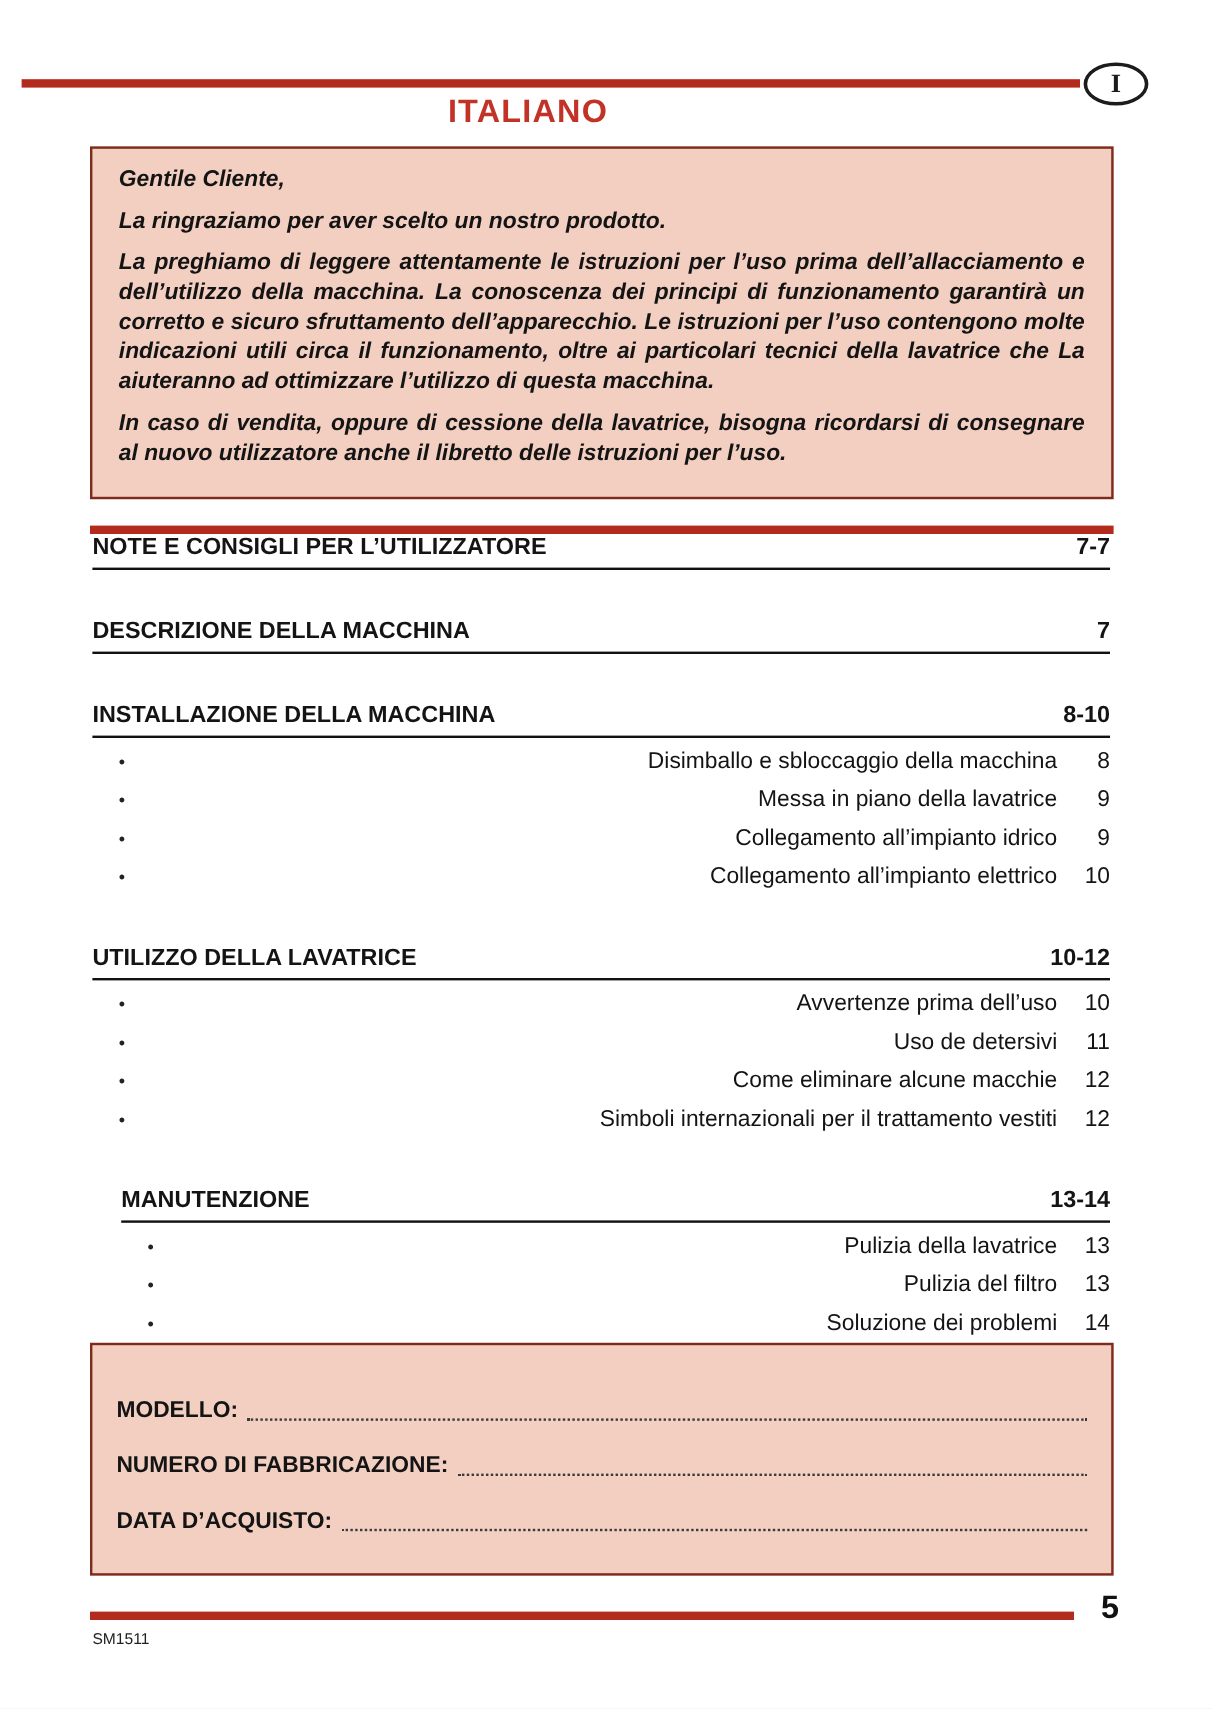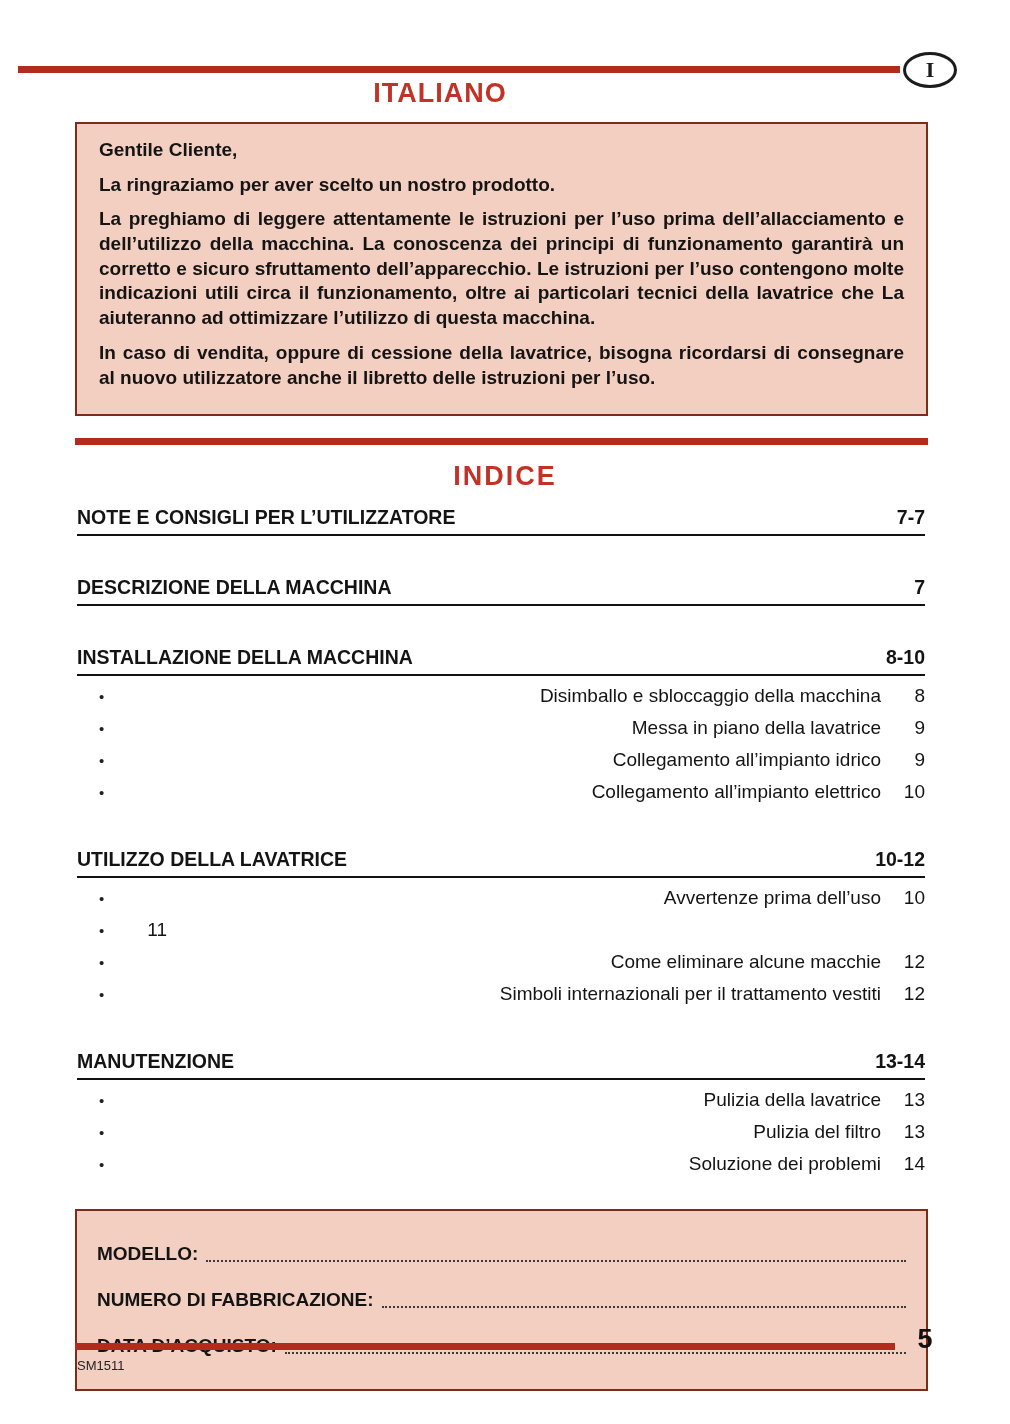--- a/index.html
+++ b/index.html
@@ -34,56 +34,56 @@
   }
 
   
   .intro-box{
     margin:122px 82px 0 75px;
     background:var(--box-bg);
     border:2px solid var(--box-border);
     padding:12px 22px 14px 22px;
   }
   .intro-box p{
-    font-weight:bold;
+    font-style:italic;font-weight:bold;
     font-size:19px;line-height:1.3;
     margin:10px 0;
   }
   .intro-box p:first-child{margin-top:2px;}
   .intro-box p.just{text-align:justify;}
 
   
   .mid-rule{margin:22px 82px 0 75px;height:7px;background:var(--accent-red);}
   .index-title{
     margin:16px 0 14px 0;text-align:center;
     color:var(--title-red);font-size:27px;font-weight:bold;letter-spacing:2px;
   }
 
   
   .toc{margin:0 85px 0 77px;}
   .toc-section{margin-bottom:40px;}
-  .toc-section:last-child{margin-bottom:0;}
+  .toc-section:last-child{margin-bottom:0;margin-left:24px;}
   .toc-header{
     display:flex;justify-content:space-between;align-items:flex-end;
     border-bottom:2px solid #111;
     padding-bottom:5px;
     font-weight:bold;font-size:19.5px;gap:20px;
   }
   .toc-items{padding-top:4px;}
   .toc-item{display:flex;align-items:baseline;padding:5px 0;font-size:19px;}
   .bullet{width:24px;margin-left:22px;font-size:15px;color:#222;}
   .toc-i-label{flex:1;text-align:right;}
   .toc-i-page{min-width:44px;text-align:right;}
 
   
   .record-box{
-    margin:29px 82px 0 75px;
+    margin:0 82px 0 75px;
     background:var(--box-bg);
     border:2px solid var(--box-border);
-    padding:20px 20px 20px 20px;
+    padding:32px 20px 20px 20px;
   }
   .record-row{display:flex;align-items:flex-end;padding:12px 0;font-size:19px;font-weight:bold;}
   .record-line{flex:1;border-bottom:2px dotted #3a3a3a;margin-left:8px;margin-bottom:3px;}
 
   
   .bottom-rule{position:absolute;top:1343px;left:75px;width:820px;height:7px;background:var(--accent-red);}
   .page-number{position:absolute;top:1324px;left:903px;width:44px;text-align:center;font-size:27px;font-weight:bold;color:#111;}
   .doc-code{position:absolute;top:1358px;left:77px;font-size:13px;color:#222;}
 </style>
 </head>
@@ -99,21 +99,20 @@
 
   <section class="intro-box">
     <p>Gentile Cliente,</p>
     <p>La  ringraziamo per aver scelto un nostro prodotto.</p>
     <p class="just">La  preghiamo di leggere attentamente le istruzioni per l’uso prima dell’allacciamento e dell’utilizzo della macchina. La conoscenza dei principi di funzionamento garantirà un corretto e sicuro sfruttamento dell’apparecchio. Le istruzioni per l’uso contengono molte indicazioni utili circa il funzionamento, oltre ai particolari tecnici della lavatrice che La aiuteranno ad ottimizzare l’utilizzo di questa macchina.</p>
     <p class="just">In caso di vendita, oppure di cessione della lavatrice, bisogna ricordarsi di consegnare al nuovo utilizzatore anche il libretto delle istruzioni per l’uso.</p>
   </section>
 
   <div class="mid-rule"></div>
 
-  <h2 class="index-title">INDICE</h2>
 
   <nav class="toc">
 
     <div class="toc-section">
       <div class="toc-header">
         <span class="toc-h-label">NOTE E CONSIGLI PER L’UTILIZZATORE</span>
         <span class="toc-h-pages">7-7</span>
       </div>
     </div>
 
@@ -159,20 +158,21 @@
         <span class="toc-h-pages">10-12</span>
       </div>
       <div class="toc-items">
         <div class="toc-item">
           <span class="bullet">•</span>
           <span class="toc-i-label">Avvertenze prima dell’uso</span>
           <span class="toc-i-page">10</span>
         </div>
         <div class="toc-item">
           <span class="bullet">•</span>
+          <span class="toc-i-label">Uso de detersivi</span>
           <span class="toc-i-page">11</span>
         </div>
         <div class="toc-item">
           <span class="bullet">•</span>
           <span class="toc-i-label">Come eliminare alcune macchie</span>
           <span class="toc-i-page">12</span>
         </div>
         <div class="toc-item">
           <span class="bullet">•</span>
           <span class="toc-i-label">Simboli internazionali per il trattamento vestiti</span>

